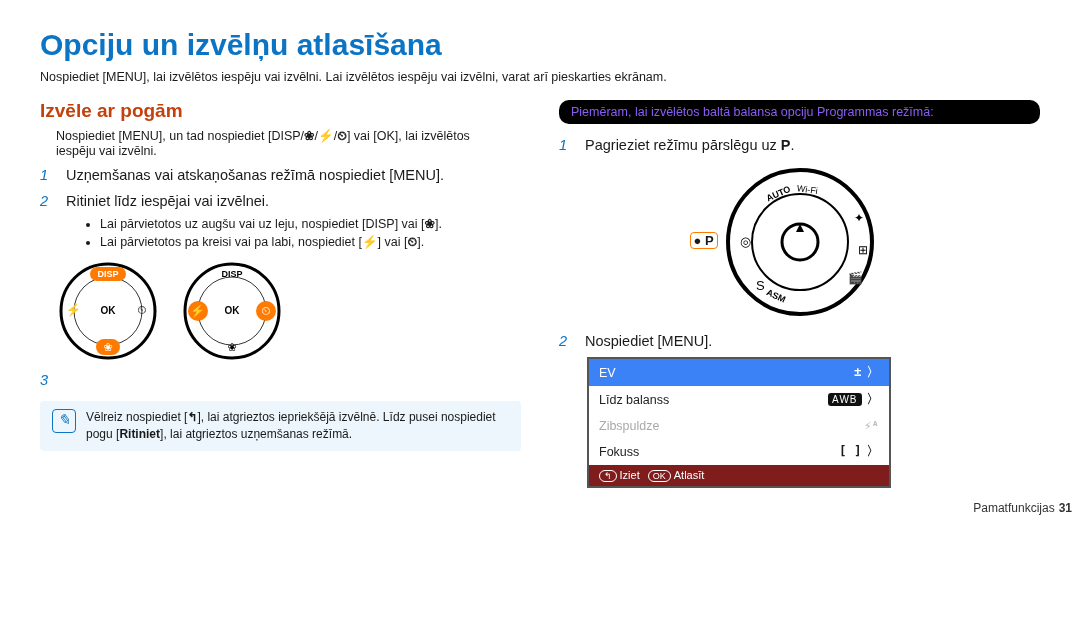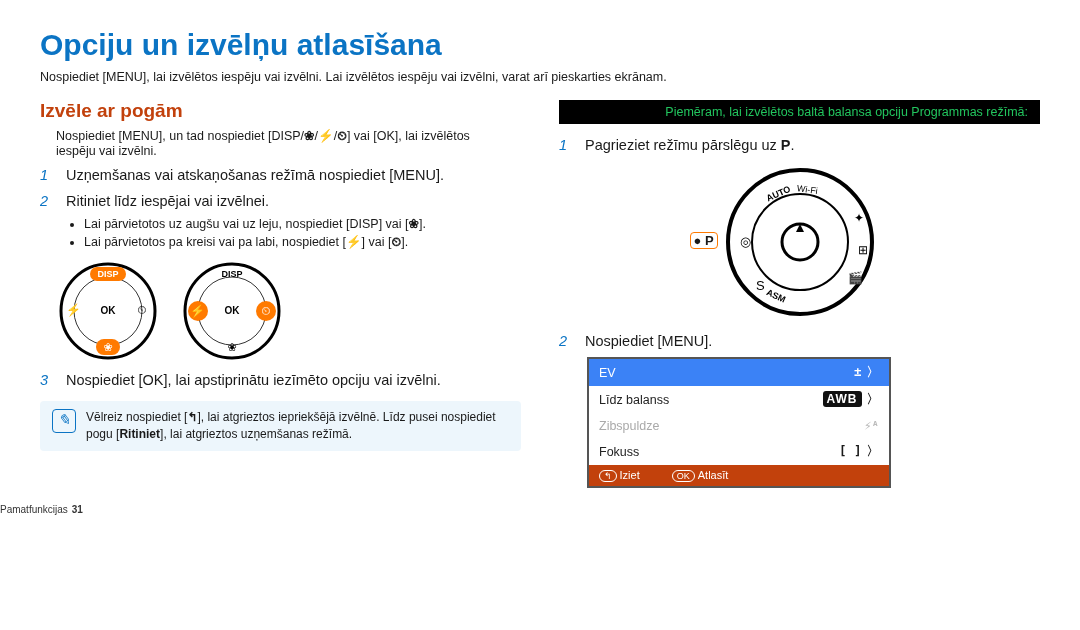--- a/index.html
+++ b/index.html
@@ -6,40 +6,40 @@
   .page{width:1080px;height:529px;box-sizing:border-box;padding:28px 40px 18px;position:relative}
   h1{color:#0b74c4;font-size:30px;font-weight:700;margin:0 0 8px}
   .intro{font-size:12.5px;margin:0 0 16px}
   .cols{display:flex;gap:38px}
   .col{flex:1;min-width:0}
   h2{color:#c2410c;font-size:19px;font-weight:700;margin:0 0 6px}
   .sub{font-size:12.5px;margin:0 16px 8px}
   .step{display:flex;gap:10px;margin:6px 0 4px;font-size:14.5px;line-height:1.35}
   .stepnum{color:#0b74c4;font-style:italic;width:16px;flex:none}
   ul.bul{margin:2px 0 6px 30px;padding:0;font-size:12.5px;line-height:1.45}
-  ul.bul li{list-style:disc;margin-left:14px}
+  ul.bul li{list-style:disc;margin-left:30px}
   .wheel-row{display:flex;gap:24px;margin:10px 0 10px 18px}
   .wheel{width:100px;height:100px;position:relative}
   .wheel svg{width:100%;height:100%}
   .tipbox{background:#edf6fc;border-radius:4px;padding:8px 12px;display:flex;gap:10px;font-size:12px;line-height:1.4;margin-top:10px}
   .tipicon{width:22px;height:22px;flex:none;border:1.5px solid #0b74c4;border-radius:4px;color:#0b74c4;font-family:Georgia,serif;font-style:italic;text-align:center;line-height:20px;font-size:15px}
-  .blackpill{background:#000;color:#22c55e;border-radius:0;font-size:12.5px;padding:5px 12px;margin-bottom:12px;text-align:right}
+  .blackpill{background:#000;color:#8b5cf6;border-radius:10px;font-size:12.5px;padding:5px 12px;margin-bottom:12px;text-align:left}
   .dial{width:160px;height:160px;margin:6px auto 10px;position:relative}
   .p-marker{position:absolute;left:-30px;top:70px;border:1.5px solid #ff7a00;border-radius:4px;padding:0 3px;font-size:13px;font-weight:700}
   .lcd{background:#fff;border:2px solid #555;width:300px;margin:6px 0 0 28px;font-size:12.5px}
   .lcd-row{display:flex;align-items:center;padding:5px 10px;justify-content:space-between}
   .lcd-row span.lbl{color:#222}
   .lcd-row.sel{background:#3b82f6;color:#fff}
   .lcd-row.dis .lbl{color:#aaa}
-  .lcd-foot{background:#c2410c;color:#fff;display:flex;gap:32px;padding:4px 10px;font-size:11px}
+  .lcd-foot{background:#7f1d1d;color:#fff;display:flex;gap:8px;padding:4px 10px;font-size:11px}
   .mini{display:inline-block;border:1px solid #fff;border-radius:6px;padding:0 4px;font-size:9px;margin-right:3px}
   .val{font-weight:700;font-family:monospace}
   .chev{font-weight:900;margin-left:5px}
-  .awbbox{background:#111;color:#fff;font-size:12px;font-weight:700;padding:1px 4px;border-radius:3px;letter-spacing:1px;display:inline-block}
-  .footer{position:absolute;bottom:14px;left:0;right:0;text-align:left;font-size:10px;color:#333}
+  .awbbox{background:#111;color:#fff;font-size:10px;font-weight:400;padding:1px 4px;border-radius:3px;letter-spacing:1px;display:inline-block}
+  .footer{position:absolute;bottom:14px;left:0;right:8px;text-align:right;font-size:12px;color:#333}
   .footer .pn{font-weight:700;margin-left:4px}
   .glyph{font-weight:700;font-family:Arial}
   .kbd{font-weight:400}
 </style>
 </head>
 <body>
 
 <div class="page">
   <h1>Opciju un izvēlņu atlasīšana</h1>
   <p class="intro">
@@ -99,21 +99,20 @@
             <g>
                 <rect x="74" y="40" width="20" height="20" rx="10" fill="#ff7a00"></rect>
                 <text x="84" y="54" text-anchor="middle" font-size="12" fill="#fff">⏲</text>
               </g>
           </svg>
         </div>
       </div>
 
       <div class="step">
         <span class="stepnum">3</span>
-        <span><span>Nospiediet [</span><span class="kbd">OK</span><span>], lai apstiprinātu iezīmēto opciju vai izvēlni.</span></span>
       </div>
 
       <div class="tipbox">
         <div class="tipicon">✎</div>
         <div>
           <span>Vēlreiz nospiediet [</span><span class="glyph">↰</span><span>], lai atgrieztos iepriekšējā izvēlnē. Līdz pusei nospiediet pogu [</span><b>Ritiniet</b><span>], lai atgrieztos uzņemšanas režīmā.</span>
         </div>
       </div>
     </div>
 

